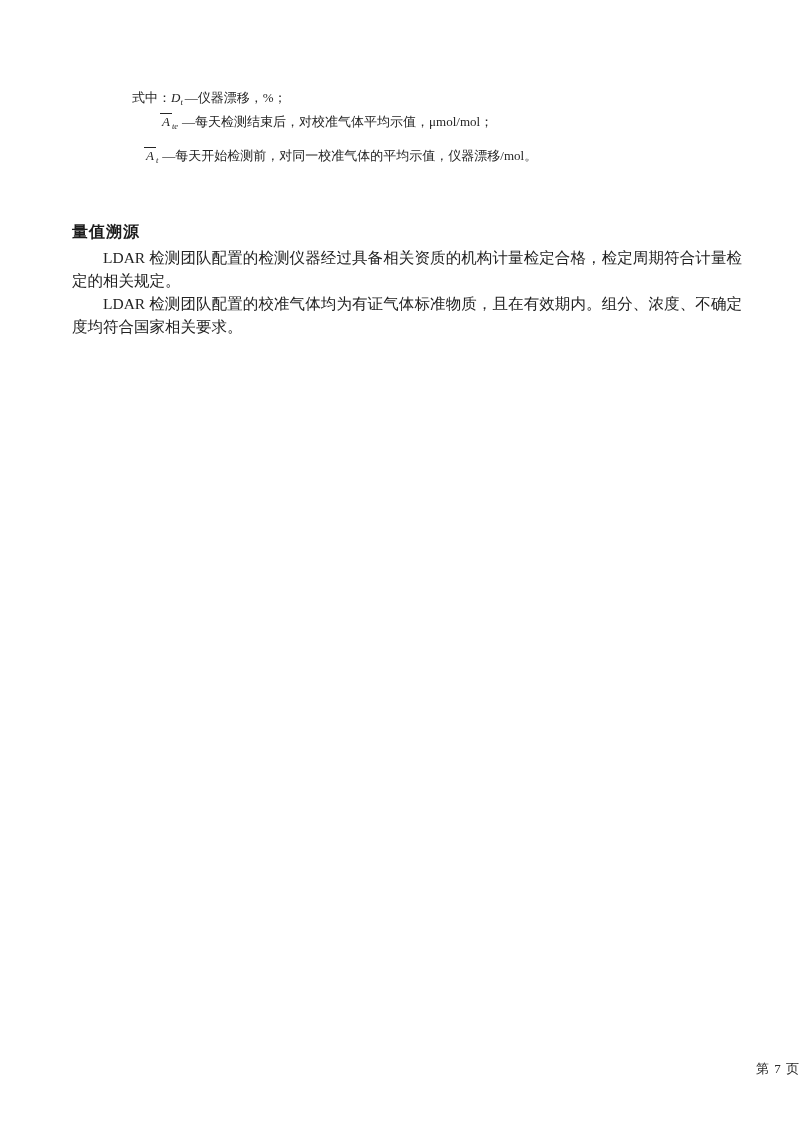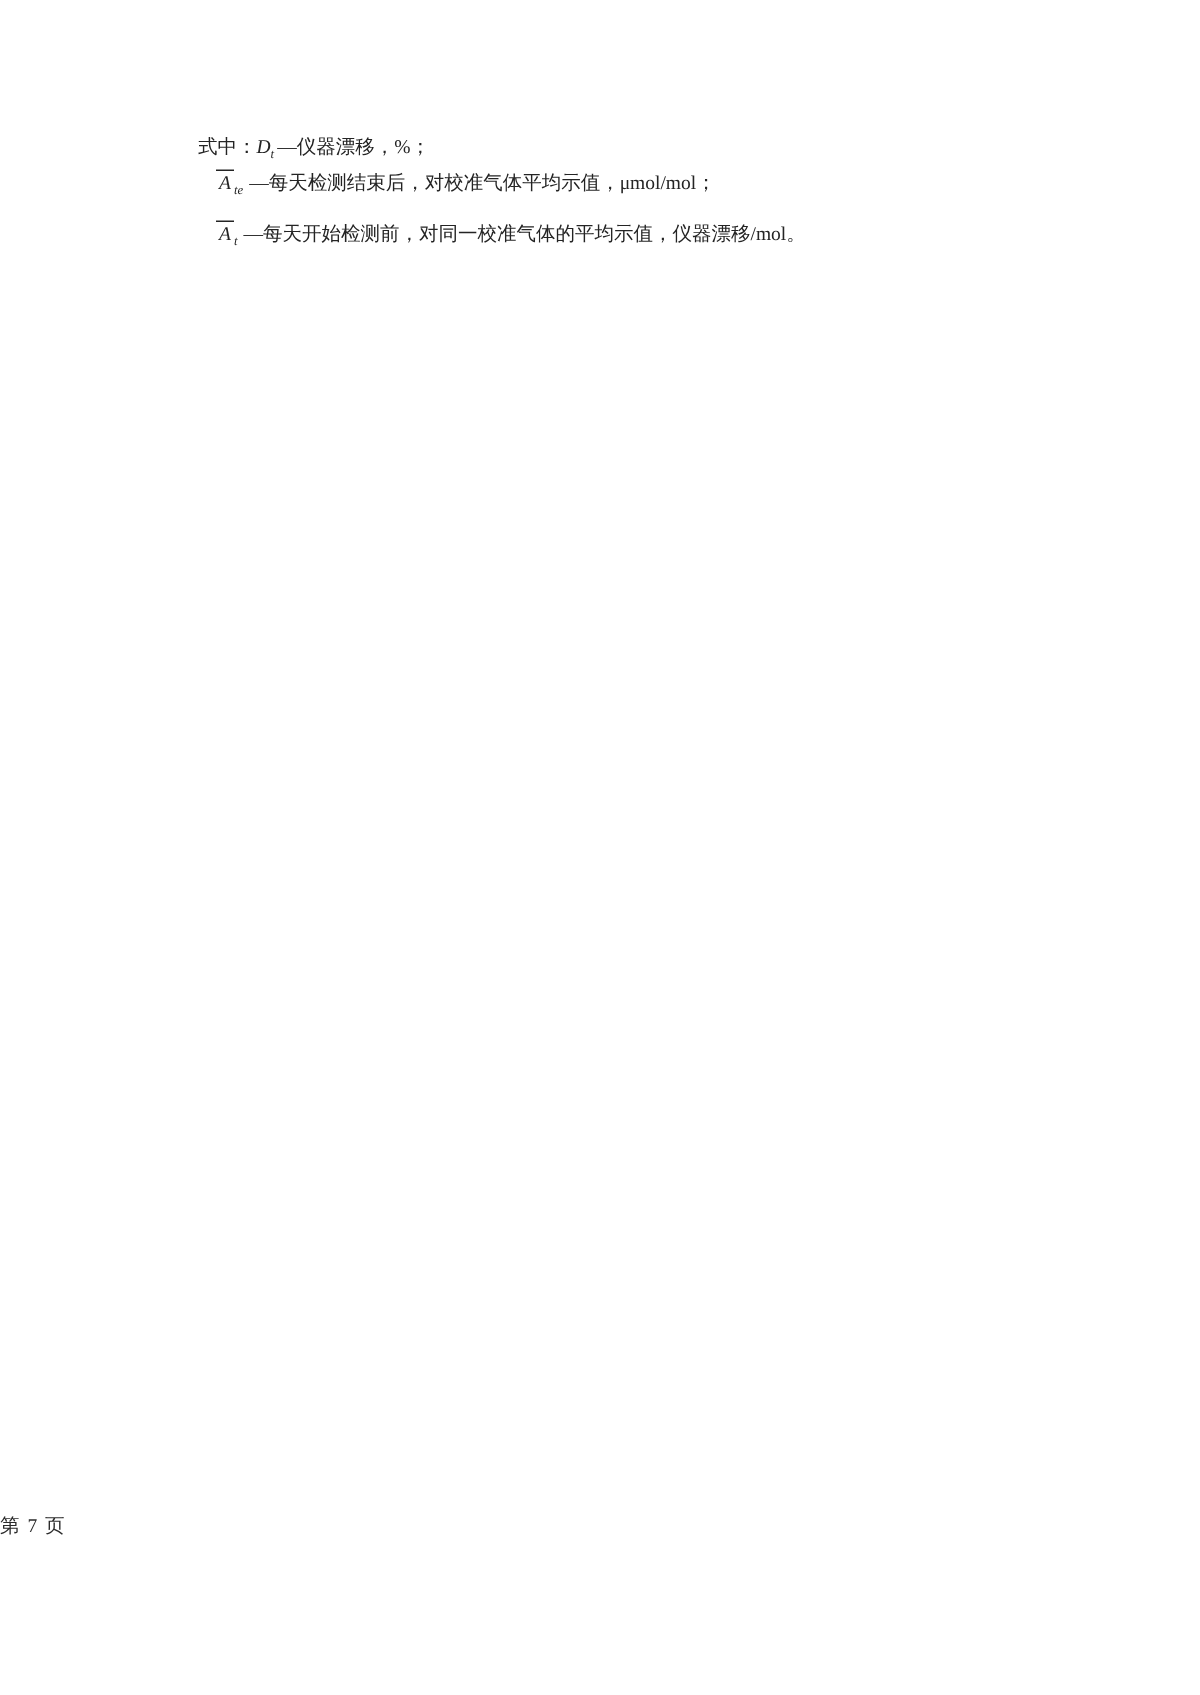--- a/index.html
+++ b/index.html
@@ -16,21 +16,21 @@
   }
   
   .note {
     position:absolute;
     font-size:13px;
     line-height:18px;
     white-space:nowrap;
     color:#242424;
   }
   .note-1 { left:132px; top:89px; }
-  .note-2 { left:144px; top:113px; }
+  .note-2 { left:160px; top:113px; }
   .note-3 { left:144px; top:147px; }
   .var-sym { font-style:italic; font-family:"Liberation Serif","DejaVu Serif",serif; }
   .ov { display:inline-block; border-top:1.2px solid #242424; padding:1px 2px 0 2px; line-height:1.05; }
   sub.var-sub { font-style:italic; font-size:8.5px; vertical-align:-3px; }
   .note .desc { margin-left:2px; }
   .note-2 .desc, .note-3 .desc { margin-left:4px; }
 
   
   .drift {
     position:absolute;
@@ -62,23 +62,23 @@
     font-size:15.5px;
     line-height:23px;
     text-indent:2em;
     text-align:justify;
     color:#222222;
   }
 
   
   .footer {
     position:absolute;
-    left:0; top:1008px;
+    left:0; top:1060px;
     width:100%;
-    text-align:left;
+    text-align:right;
     font-size:13px;
     color:#2a2a2a;
     letter-spacing:1px;
   }
 </style>
 </head>
 <body>
 
 <div class="page">
 
@@ -88,18 +88,23 @@
 
   <p class="note note-2">
     <span class="ov"><span class="var-sym">A</span></span><sub class="var-sub">te</sub><span class="desc">—每天检测结束后，对校准气体平均示值，μmol/mol；</span>
   </p>
 
   <p class="note note-3">
     <span class="ov"><span class="var-sym">A</span></span><sub class="var-sub">t</sub><span class="desc">—每天开始检测前，对同一校准气体的平均示值，仪器漂移/mol。</span>
   </p>
 
 
+  <section class="trace">
+    <h2>量值溯源</h2>
+    <p>LDAR 检测团队配置的检测仪器经过具备相关资质的机构计量检定合格，检定周期符合计量检定的相关规定。</p>
+    <p>LDAR 检测团队配置的校准气体均为有证气体标准物质，且在有效期内。组分、浓度、不确定度均符合国家相关要求。</p>
+  </section>
 
   <div class="footer">
     <span>第 7 页</span>
   </div>
 
 </div>
 
 </body></html>

